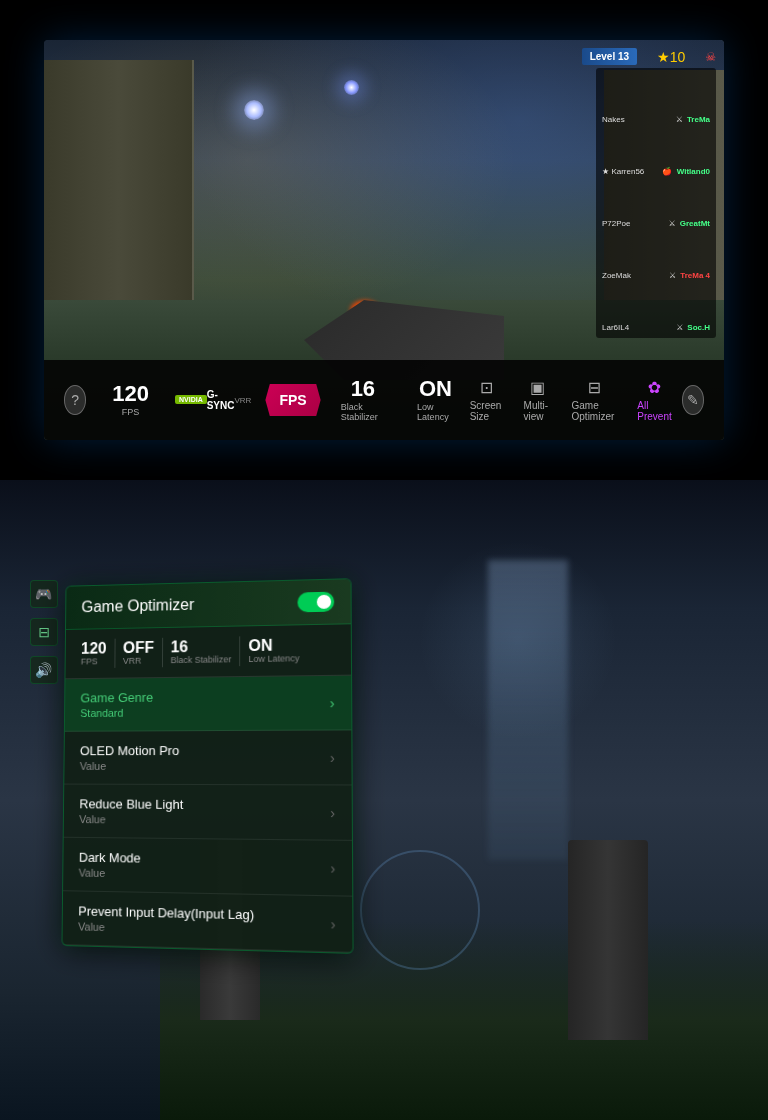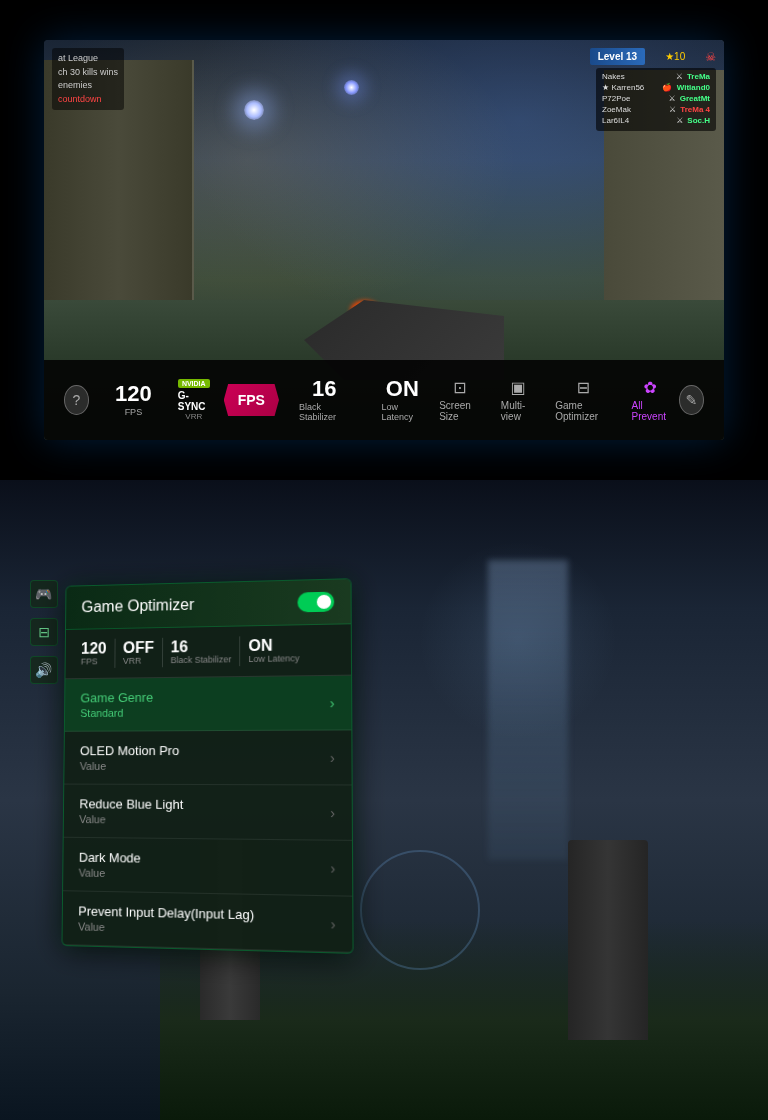--- a/index.html
+++ b/index.html
@@ -128,21 +128,21 @@
     .level-badge {
       background: linear-gradient(90deg, #1a4a8a, #2a6aba);
       color: #fff;
       font-size: 10px;
       font-weight: bold;
       padding: 3px 8px;
       border-radius: 2px;
     }
     .star-icon {
       color: #ffcc00;
-      font-size: 10px;
+      font-size: 14px;
       text-align: right;
     }
     .skull-icon {
       color: #ff4444;
       font-size: 12px;
     }
 
     
     .scoreboard {
       position: absolute;
@@ -152,20 +152,21 @@
       border-radius: 3px;
       min-width: 120px;
     }
     .score-row {
       display: flex;
       align-items: center;
       gap: 4px;
       margin-bottom: 2px;
       font-size: 8px;
       color: #ddd;
+      margin-top: 43px;
     }
     .score-name { flex: 1; }
     .score-val { font-weight: bold; }
     .score-val.red { color: #ff4444; text-align: center; }
     .score-val.green { color: #44ff88; }
 
     
     .hud-bottom {
       position: absolute;
       bottom: 0; left: 0; right: 0;
@@ -204,21 +205,21 @@
     }
     .stat-label {
       font-size: 9px;
       color: #aaa;
       margin-top: 2px;
     }
 
     
     .gsync-badge {
       display: flex;
-      flex-direction: column;
+      flex-direction: row;
       align-items: center;
       padding: 0 10px;
     }
     .gsync-logo {
       background: #76b900;
       color: #fff;
       font-size: 7px;
       font-weight: bold;
       padding: 1px 4px;
       border-radius: 2px;
@@ -489,26 +490,20 @@
   <div class="game-screen">
     <div class="game-bg"></div>
     <div class="building-left"></div>
     <div class="building-right"></div>
     <div class="ground"></div>
     <div class="light-1"></div>
     <div class="light-2"></div>
     <div class="muzzle-flash"></div>
     <div class="player-gun"></div>
 
-    <div class="hud-top-left">
-      <div>at League</div>
-      <div>ch 30 kills wins</div>
-      <div>enemies</div>
-      <div style="color:#ff4444;">countdown</div>
-    </div>
 
     <div class="hud-level">
       <div class="level-badge">Level 13</div>
       <span class="star-icon">★10</span>
       <span class="skull-icon">☠</span>
     </div>
 
     <div class="scoreboard">
       <div class="score-row">
         <span class="score-name">Nakes</span>

